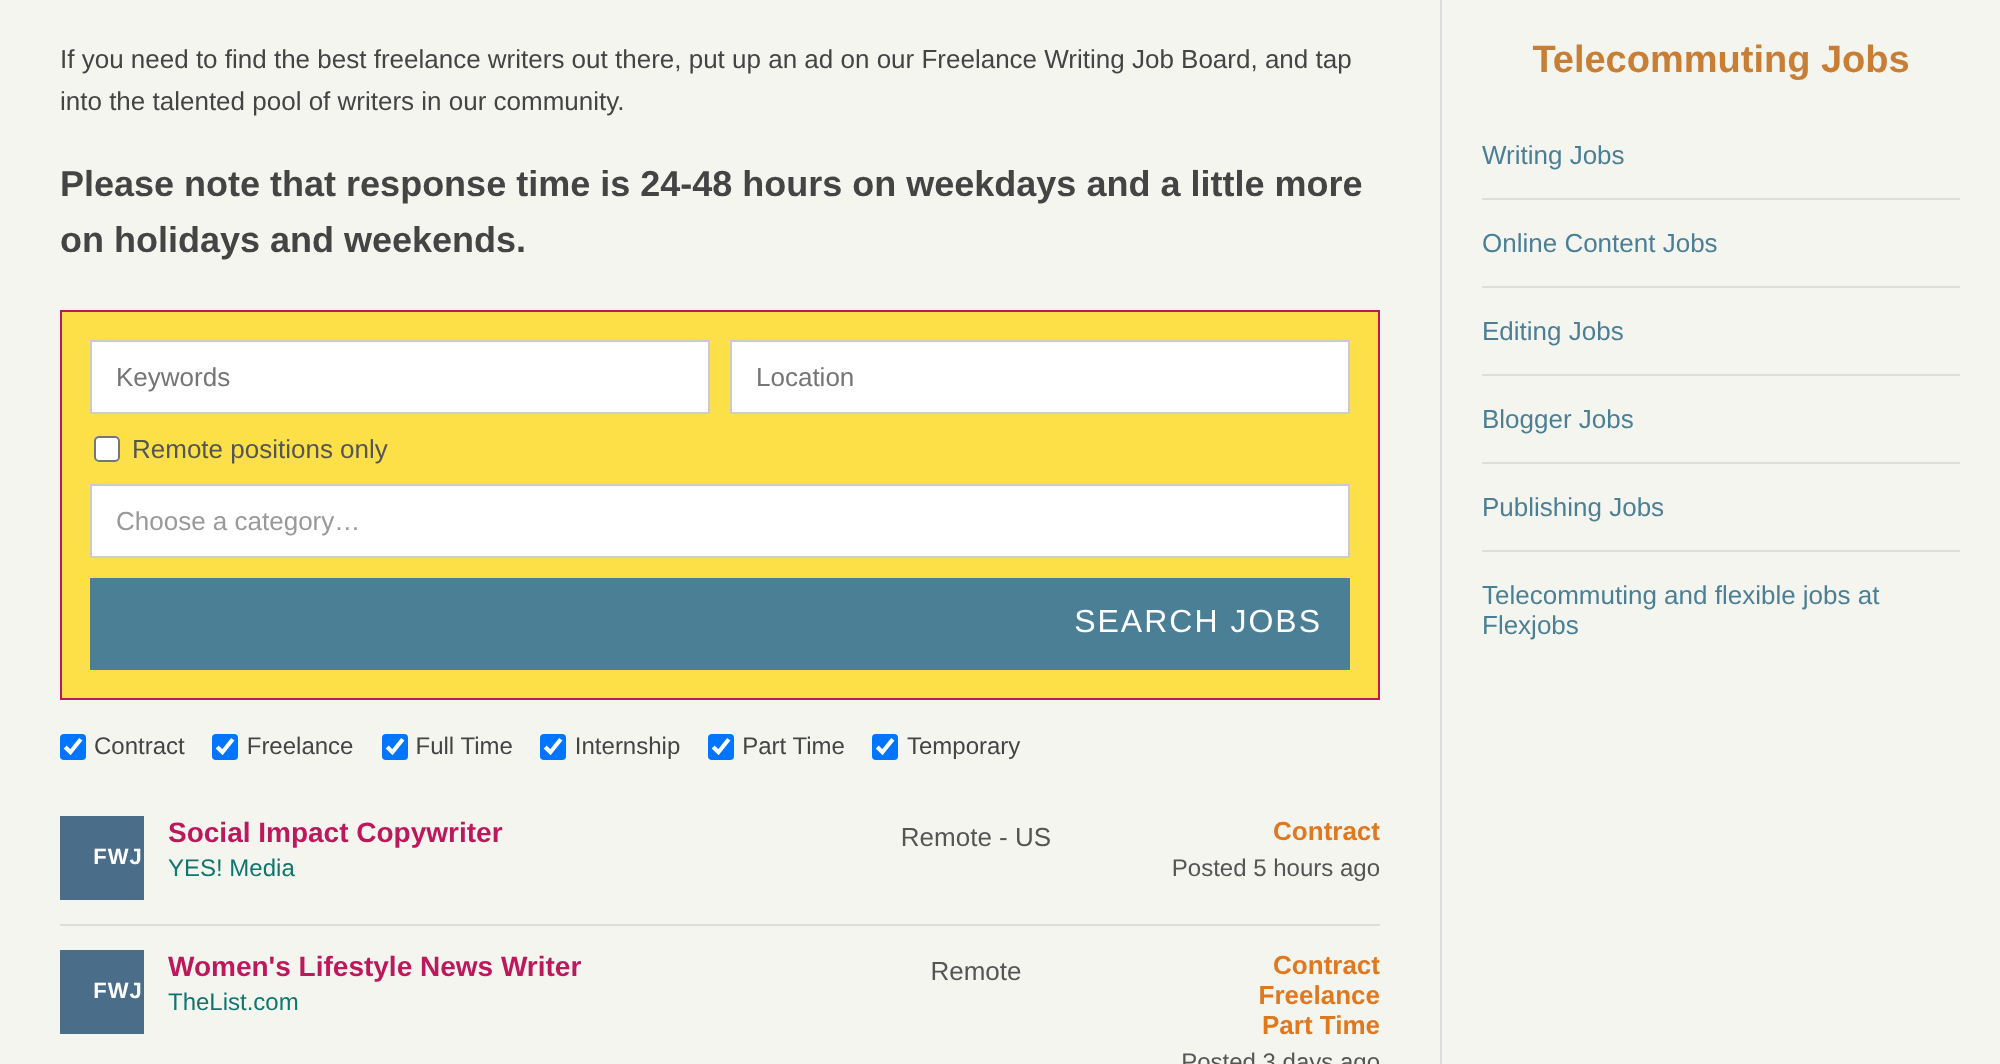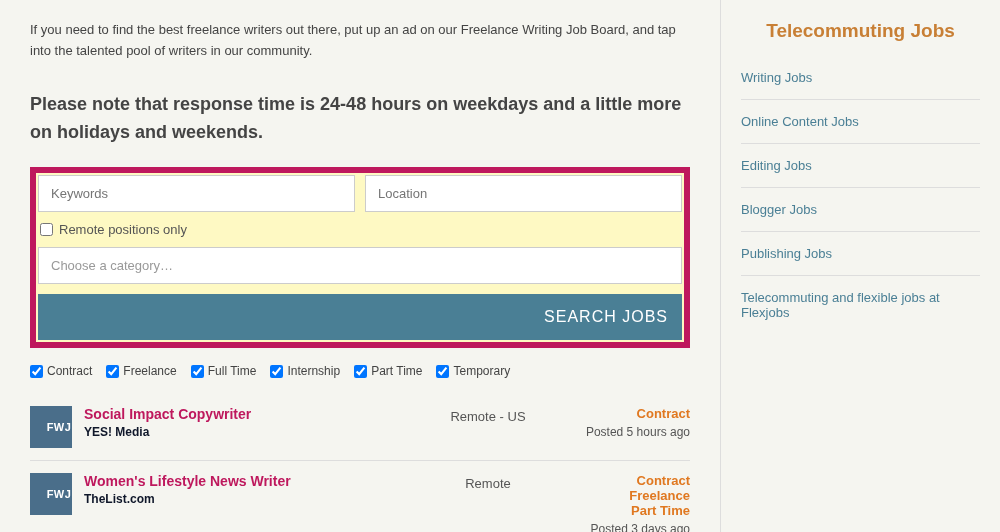--- a/index.html
+++ b/index.html
@@ -19,39 +19,39 @@
       flex: 1;
       background: #f5f5f0;
       padding: 20px 30px;
       overflow-y: auto;
     }
 
     .intro-text {
       font-size: 13px;
       color: #444;
       line-height: 1.6;
-      margin-bottom: 28px;
+      margin-bottom: 16px;
     }
 
     .notice-text {
       font-size: 18px;
       color: #444;
       line-height: 1.6;
       margin-bottom: 20px;
     }
 
     .notice-text strong {
       font-weight: bold;
     }
 
     
     .search-form {
-      background: #fef9c3;
-      border: 6px solid #be185d;
-      padding: 2px;
+      background: #fde047;
+      border: 1px solid #be185d;
+      padding: 14px;
       margin-bottom: 16px;
     }
 
     .search-row-top {
       display: flex;
       gap: 10px;
       margin-bottom: 10px;
     }
 
     .search-input {
@@ -160,22 +160,21 @@
       font-size: 14px;
       color: #be185d;
       font-weight: bold;
       text-decoration: none;
       display: block;
       margin-bottom: 3px;
     }
 
     .job-company {
       font-size: 12px;
-      color: #0f172a;
-      font-weight: bold;
+      color: #0f766e;
     }
 
     .job-location {
       min-width: 120px;
       text-align: center;
       padding-top: 2px;
     }
 
     .job-location-text {
       font-size: 13px;

